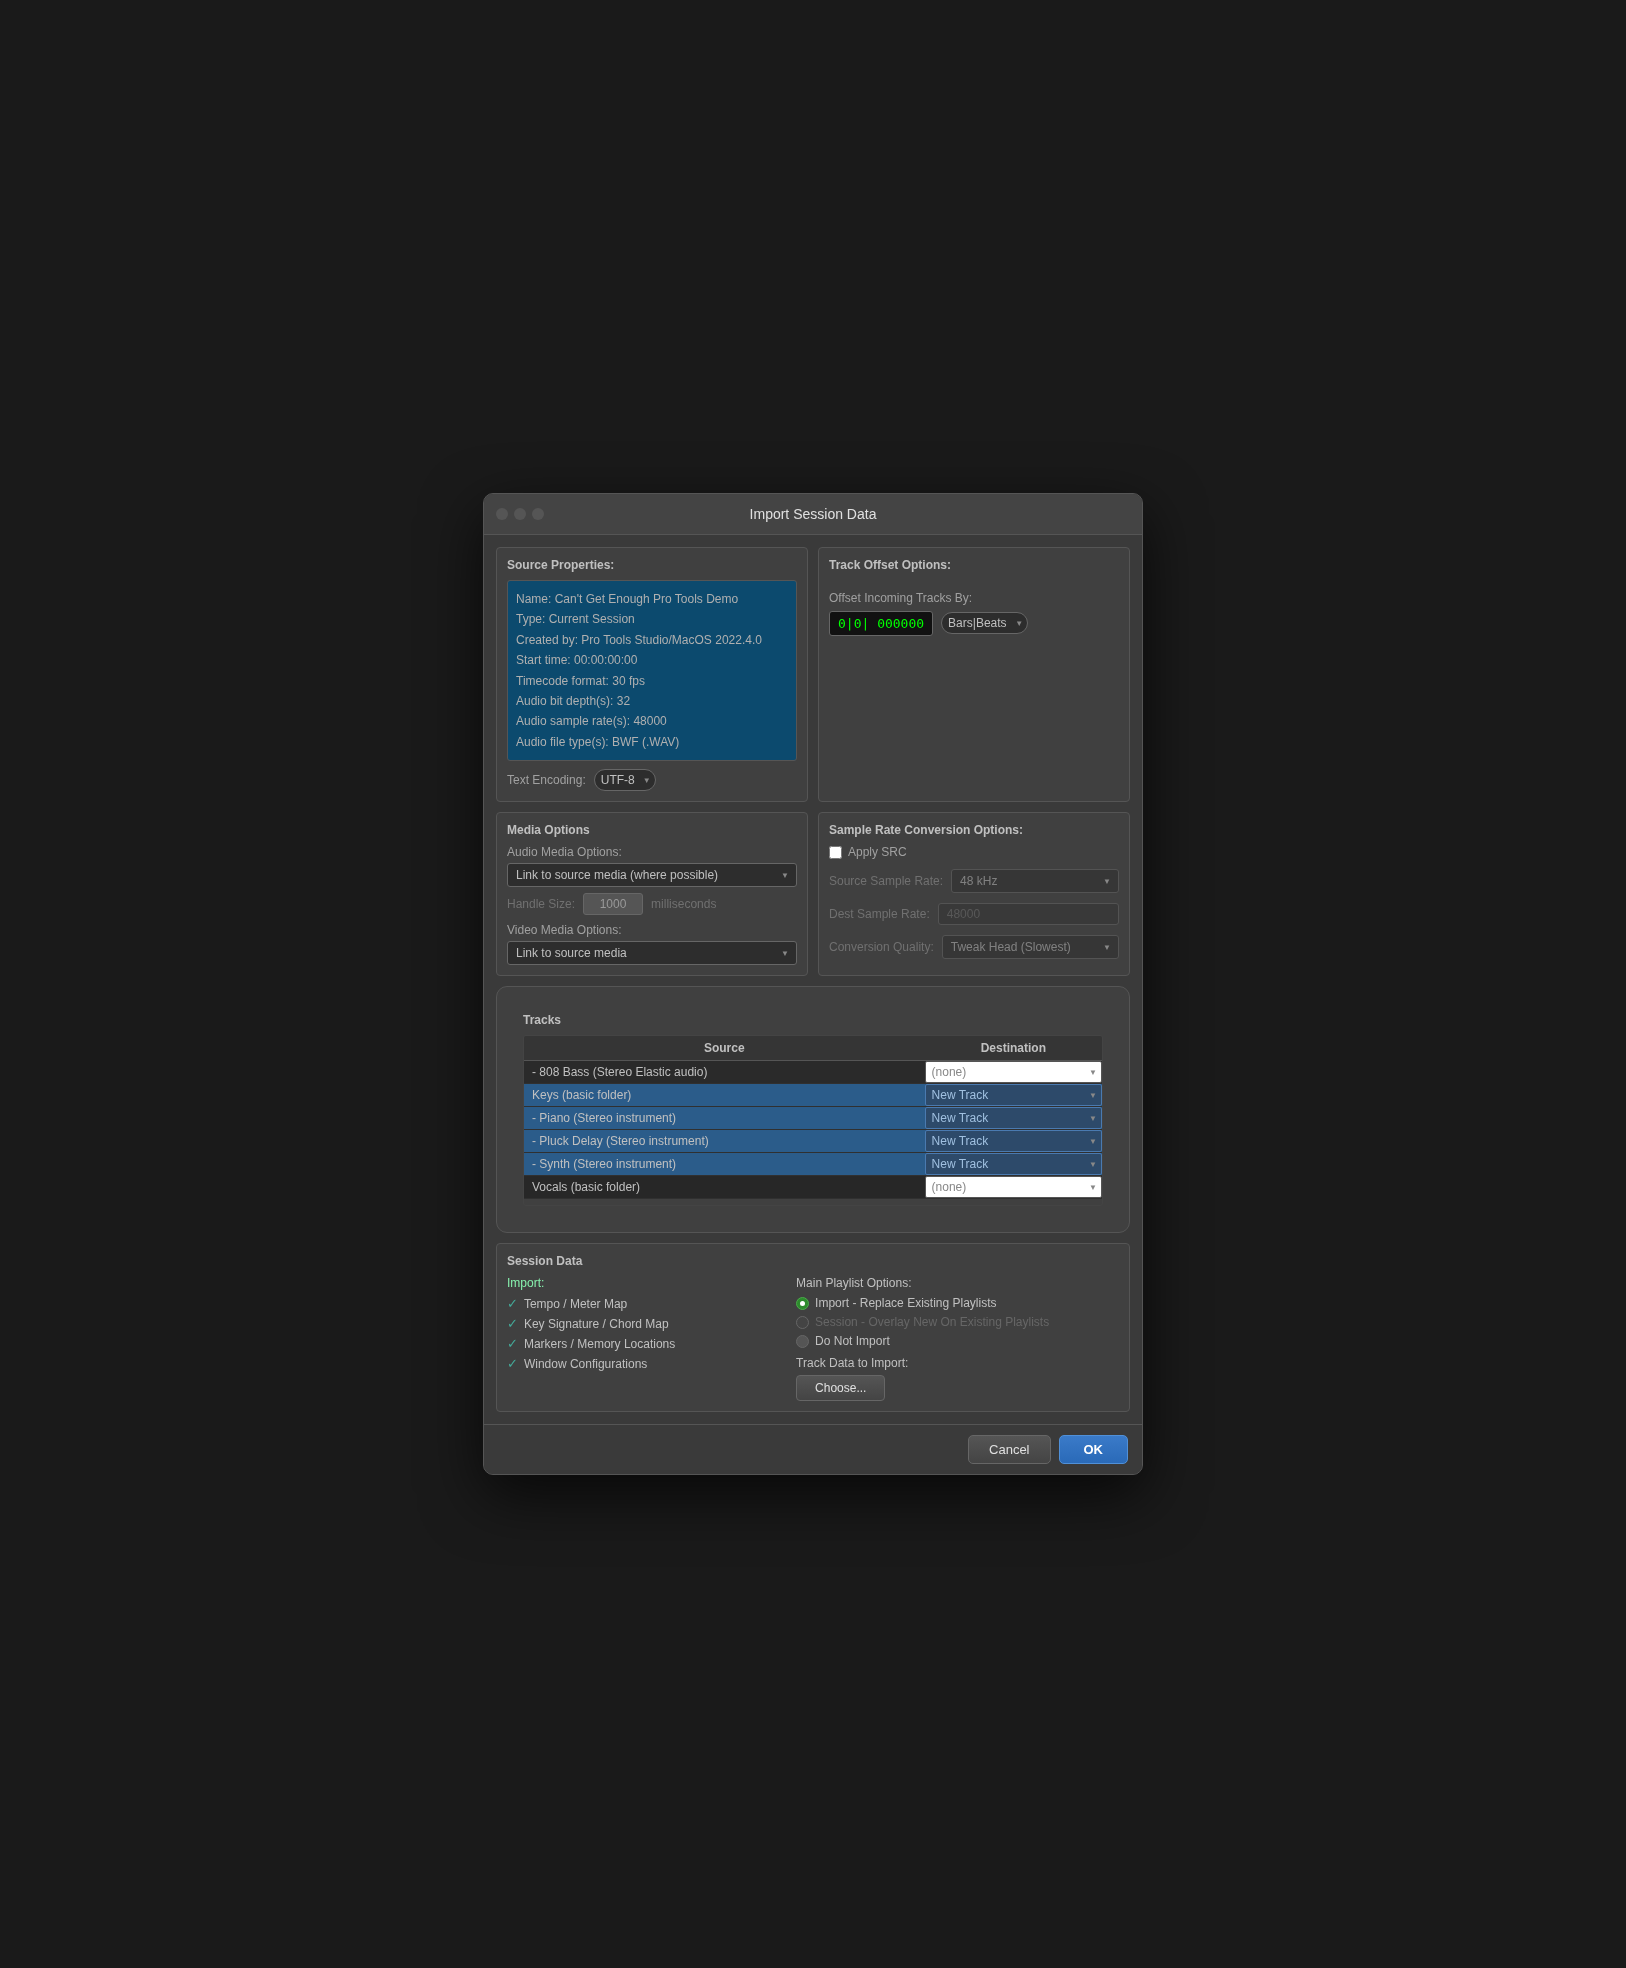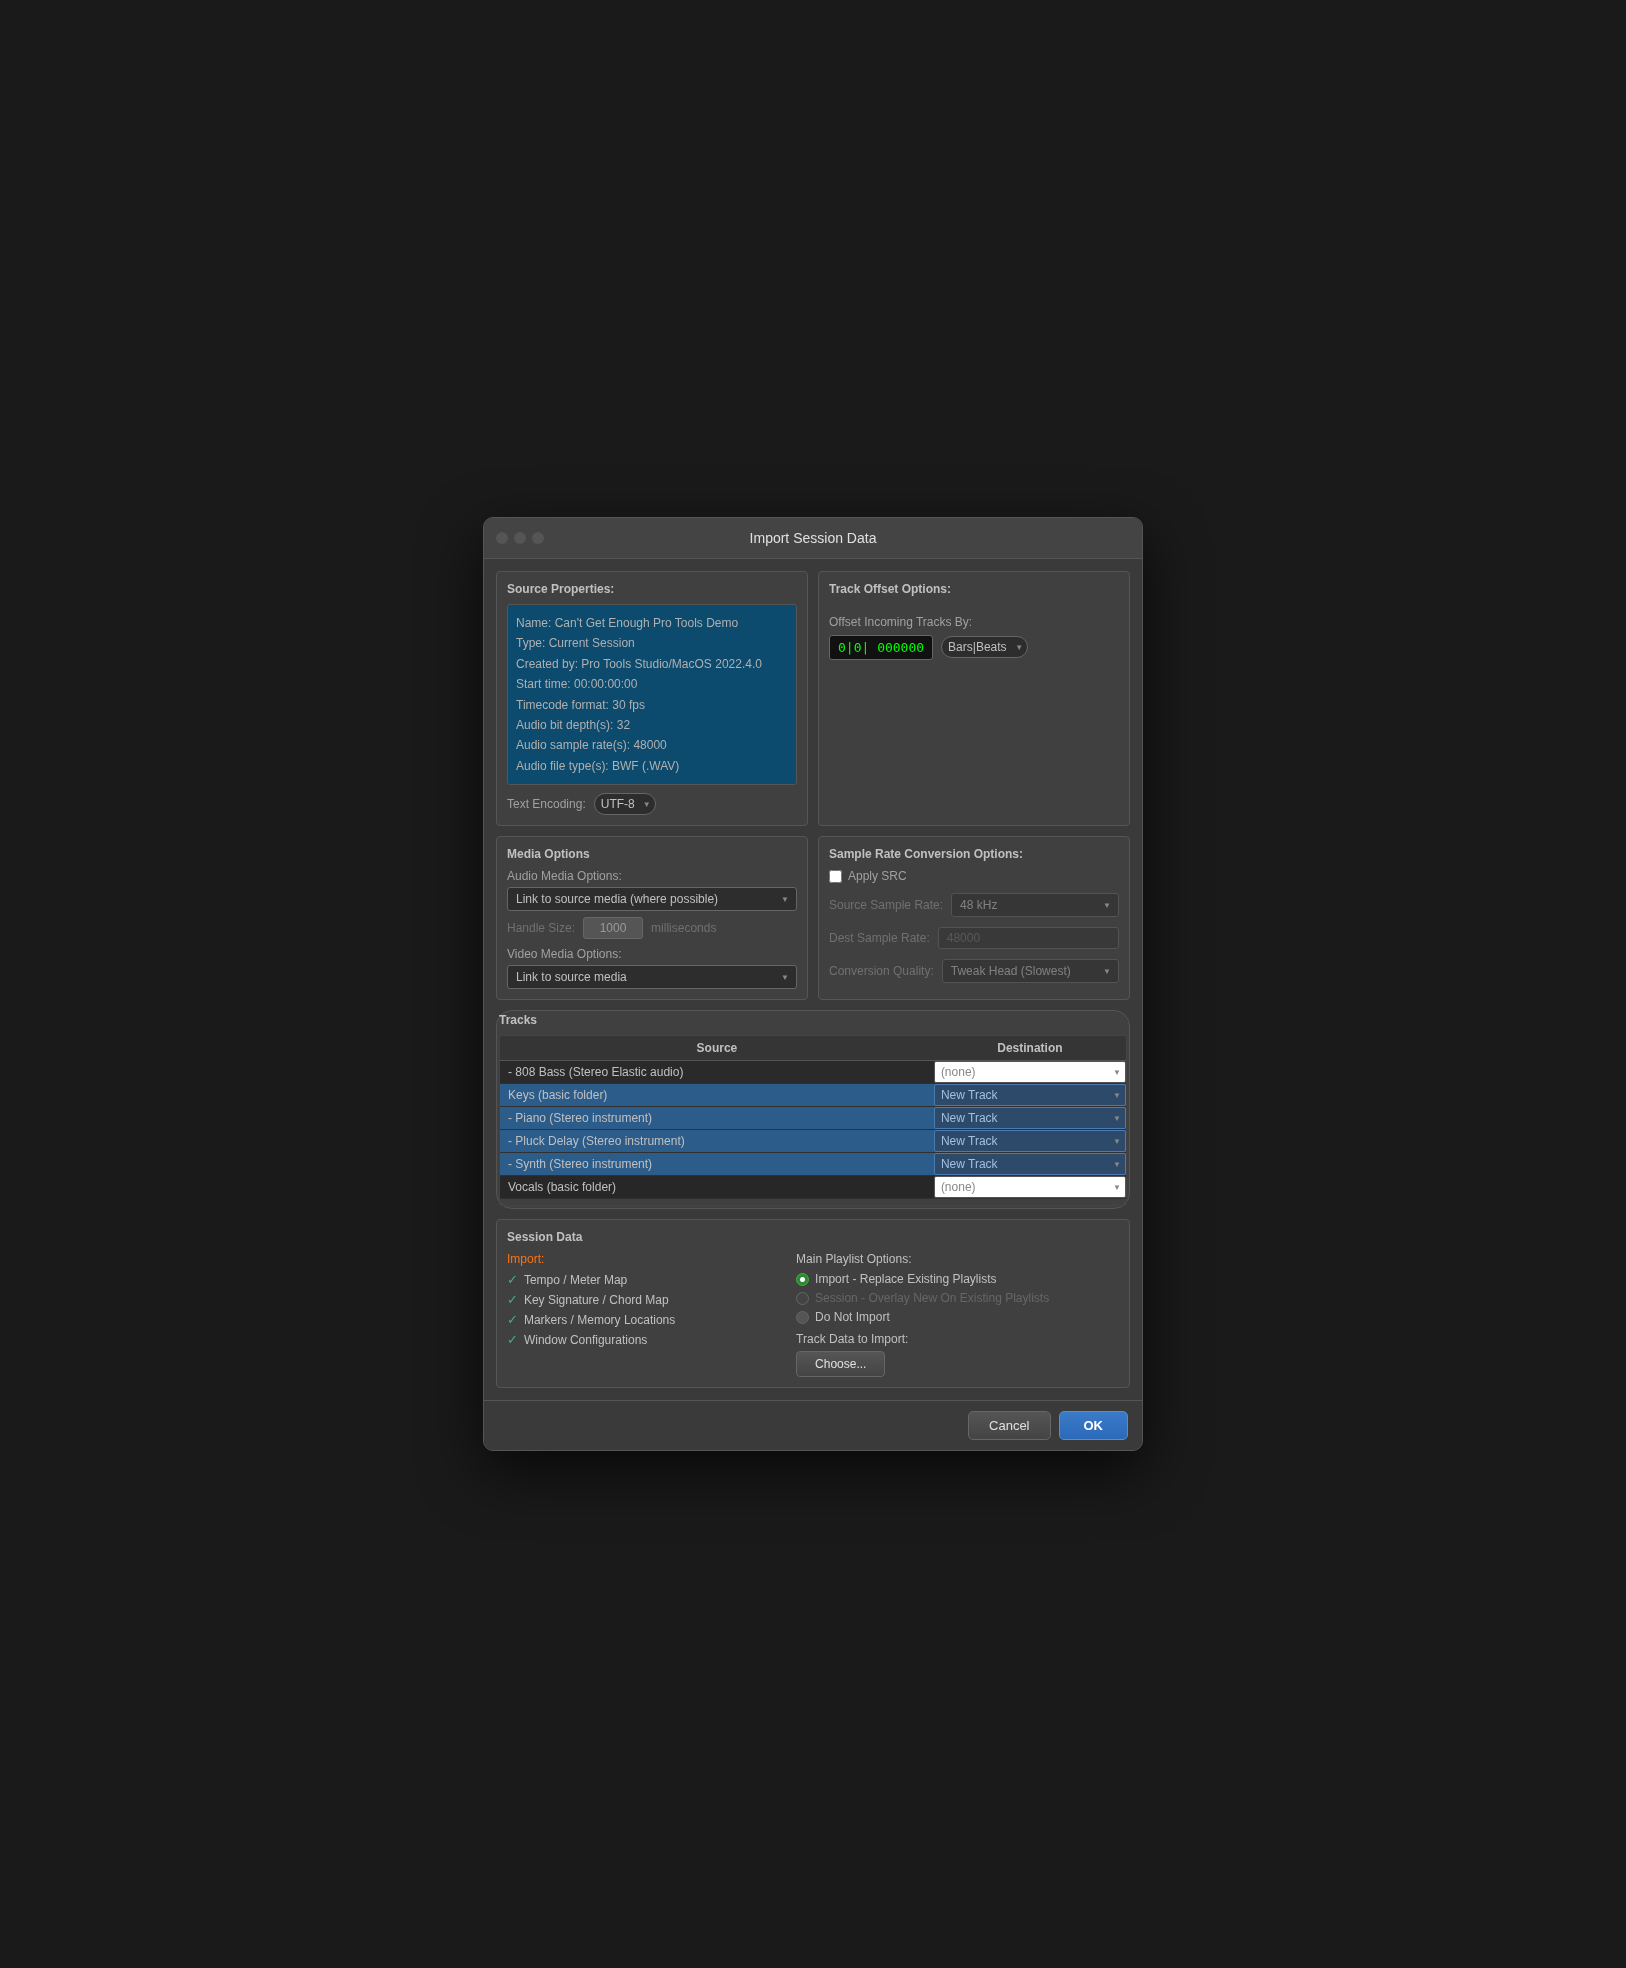--- a/index.html
+++ b/index.html
@@ -232,22 +232,22 @@
       border-radius: 3px;
       color: #707070;
       padding: 3px 8px;
       font-size: 12px;
       flex: 1;
       outline: none;
     }
     .tracks-panel {
       background: #404040;
       border: 1px solid #555;
-      border-radius: 16px;
-      padding: 2px;
+      border-radius: 11px;
+      padding: 26px;
     }
     .tracks-table {
       width: 100%;
       border-collapse: collapse;
       margin-bottom: 6px;
     }
     .tracks-table thead tr {
       background: #353535;
     }
     .tracks-table thead th {
@@ -344,21 +344,21 @@
     }
     .session-data-content {
       display: flex;
       gap: 20px;
     }
     .import-section {
       flex: 1;
     }
     .import-label {
       font-size: 12px;
-      color: #f97316;
+      color: #86efac;
       margin-bottom: 6px;
     }
     .import-items {
       display: flex;
       flex-direction: column;
       gap: 5px;
     }
     .import-item {
       display: flex;
       align-items: center;

